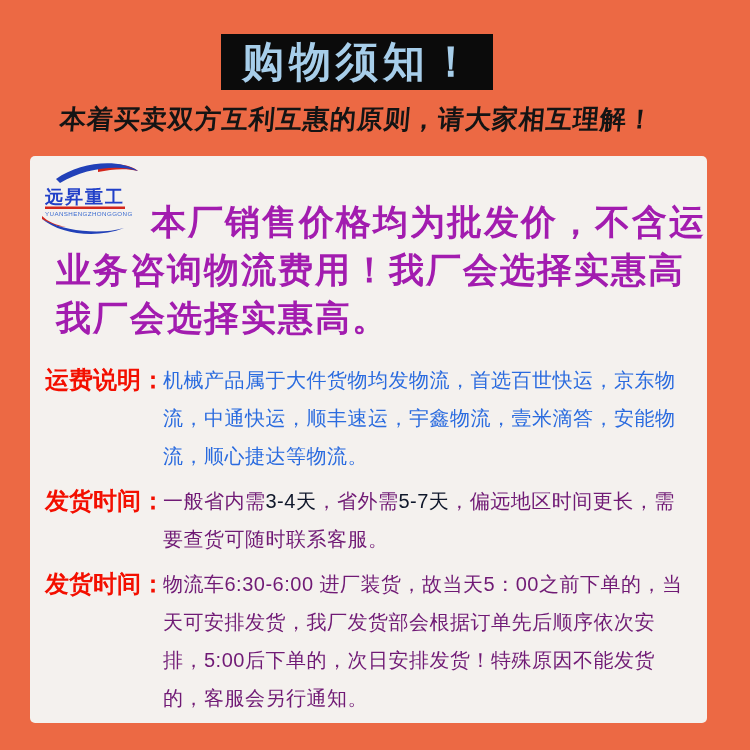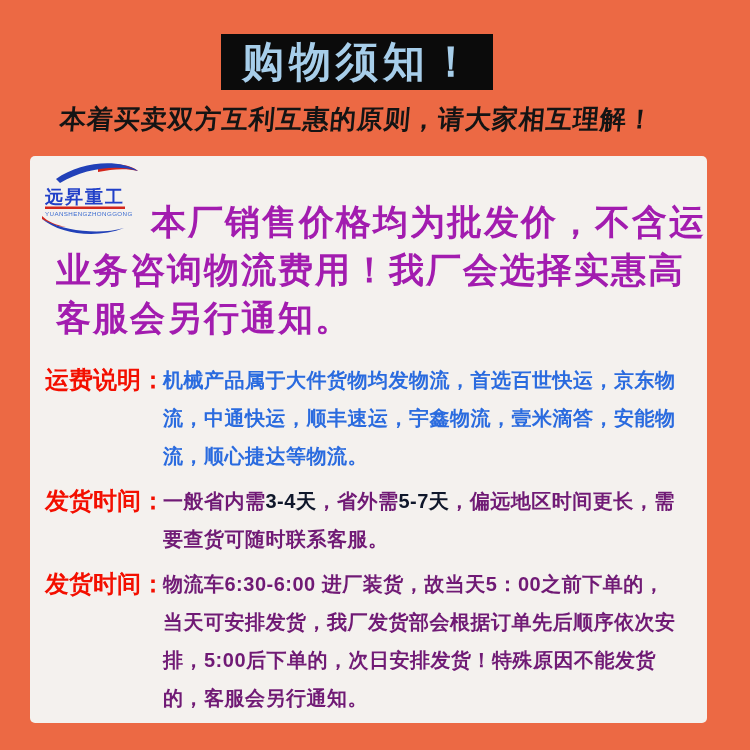--- a/index.html
+++ b/index.html
@@ -68,21 +68,21 @@
     font-size:24px;
     font-weight:700;
     line-height:38px;
     white-space:nowrap;
   }
   .section-content{
     flex:1;
     font-size:20px;
     line-height:38px;
     letter-spacing:0.5px;
-    font-weight:700;
+    font-weight:400;
   }
   .seg-blue{color:#2A6BDF;}
   .seg-dark{color:#701a75;}
   .seg-red{color:#0f172a;}
 </style>
 </head>
 <body>
 
 <div class="header">
   <div class="banner">
@@ -103,21 +103,21 @@
     <text x="7" y="58" font-size="6.2" fill="#3A6BD0" letter-spacing="0.4">YUANSHENGZHONGGONG</text>
     <g>
       <path d="M 4,61 C 12,66 20,69 28,69 C 18,67 10,64 4,58 Z" fill="#D3261C"></path>
       <path d="M 4,61 C 22,76 58,81 86,70 C 62,77 28,73 8,63 Z" fill="#2140B8"></path>
     </g>
   </svg>
 
   <div class="intro">
     <div class="line indent">本厂销售价格均为批发价，不含运</div>
     <div class="line">业务咨询物流费用！我厂会选择实惠高</div>
-    <div class="line">客服会另行通知。</div>
+    <div class="line">我厂会选择实惠高。</div>
   </div>
 
   <div class="sections">
     <div class="section-row">
       <div class="section-label">运费说明：</div>
       <div class="section-content"><span class="seg-blue">机械产品属于大件货物均发物流，首选百世快运，京东物流，中通快运，顺丰速运，宇鑫物流，壹米滴答，安能物流，顺心捷达等物流。</span></div>
     </div>
     <div class="section-row">
       <div class="section-label">发货时间：</div>
       <div class="section-content"><span class="seg-dark">一般省内需</span><span class="seg-red">3-4天</span><span class="seg-dark">，省外需</span><span class="seg-red">5-7天</span><span class="seg-dark">，偏远地区时间更长，需要查货可随时联系客服。</span></div>

